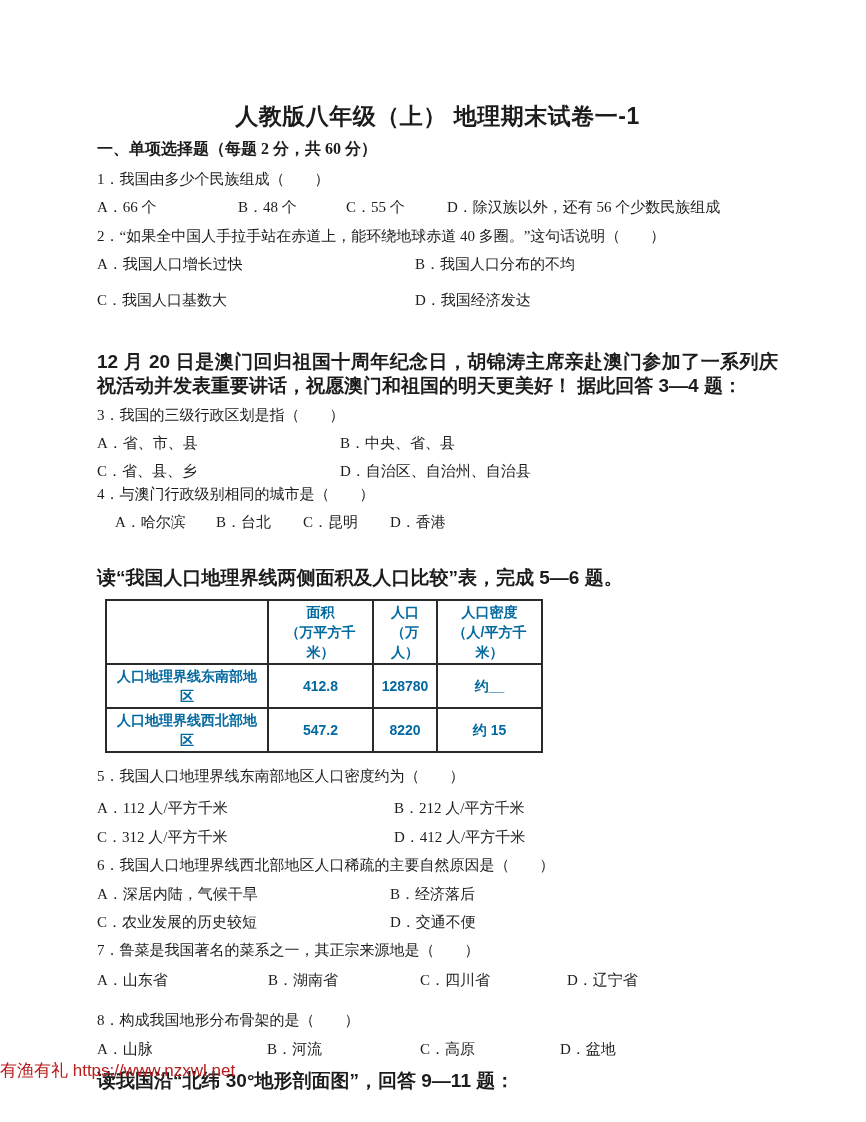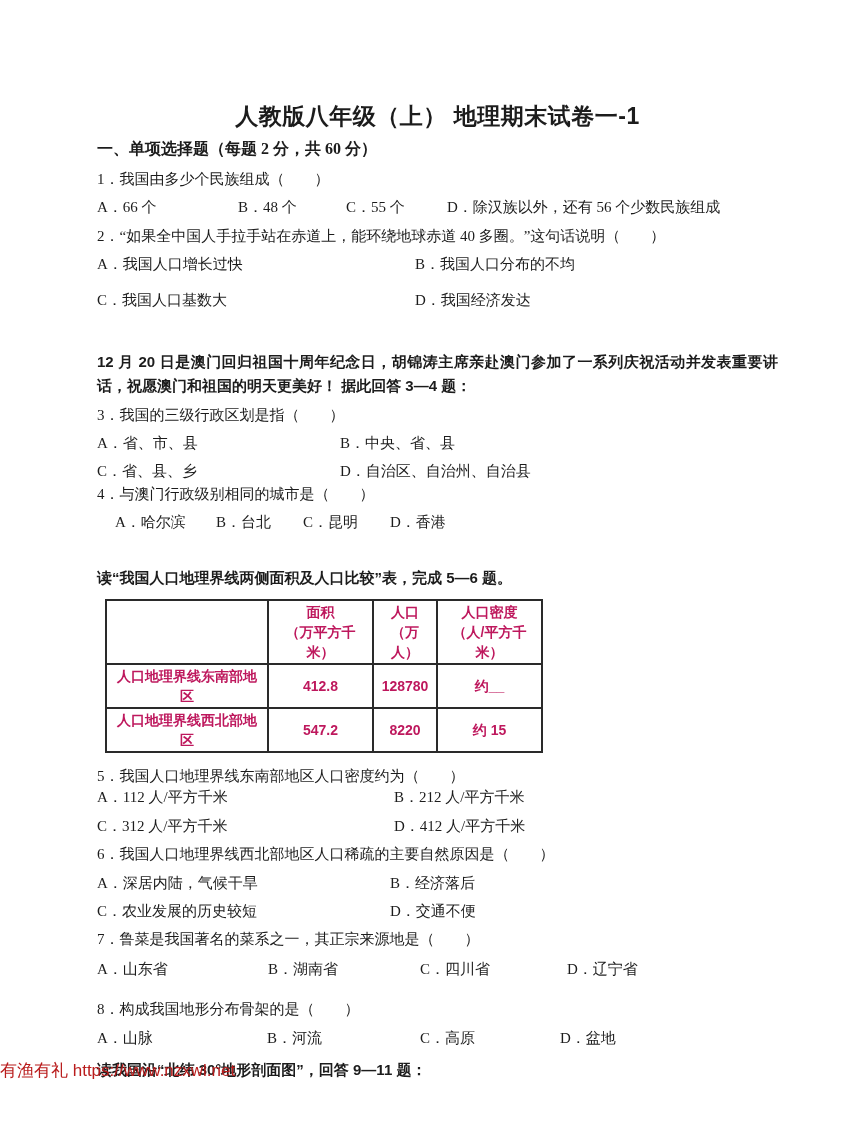--- a/index.html
+++ b/index.html
@@ -33,35 +33,35 @@
     line-height: 20px;
     margin-top: 8px;
   }
   .ln {
     font-size: 15px;
     line-height: 20px;
   }
   .passage {
     font-family: "Liberation Sans", "DejaVu Sans", sans-serif;
     font-weight: bold;
-    font-size: 15px;
+    font-size: 19px;
     line-height: 24px;
     text-align: justify;
   }
   .opt-row { display: flex; }
   .opt { display: inline-block; white-space: nowrap; }
   .opt.last { flex: 1; }
   table.data-table {
     border-collapse: collapse;
     margin-top: 9px;
     margin-left: 8px;
     font-family: "Liberation Sans", "DejaVu Sans", sans-serif;
     font-weight: bold;
     font-size: 14px;
-    color: #be185d;
+    color: #0369a1;
   }
   table.data-table th, table.data-table td {
     border: 2px solid #2a2a2a;
     text-align: center;
     vertical-align: middle;
     padding: 1px 4px;
   }
   table.data-table th { font-weight: bold; line-height: 20px; }
   table.data-table td { height: 24px; line-height: 20px; }
   td.row-label { text-align: left; padding-left: 6px; }
@@ -157,21 +157,21 @@
       <tr>
         <td class="row-label">人口地理界线西北部地区</td>
         <td>547.2</td>
         <td>8220</td>
         <td>约 15</td>
       </tr>
     </tbody>
   </table>
 
   <div class="ln" style="margin-top:13px">5．我国人口地理界线东南部地区人口密度约为（　　）</div>
-  <div class="opt-row ln" style="margin-top:1px">
+  <div class="opt-row ln" style="margin-top:12px">
     <span class="opt" style="width:297px">A．112 人/平方千米</span>
     <span class="opt last">B．212 人/平方千米</span>
   </div>
   <div class="opt-row ln" style="margin-top:9px">
     <span class="opt" style="width:297px">C．312 人/平方千米</span>
     <span class="opt last">D．412 人/平方千米</span>
   </div>
 
   <div class="ln" style="margin-top:8px">6．我国人口地理界线西北部地区人口稀疏的主要自然原因是（　　）</div>
   <div class="opt-row ln" style="margin-top:9px">

